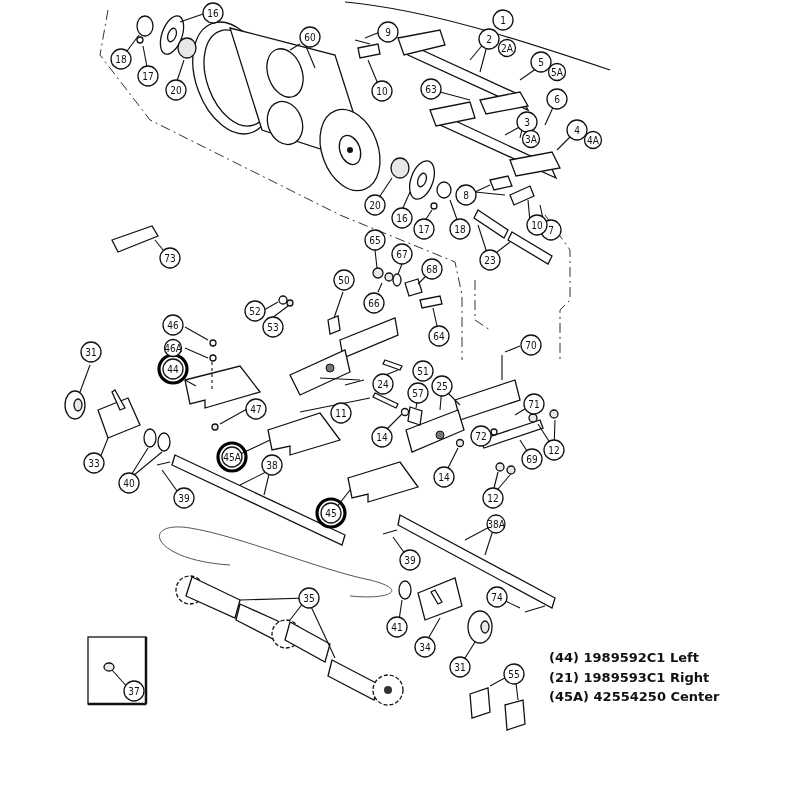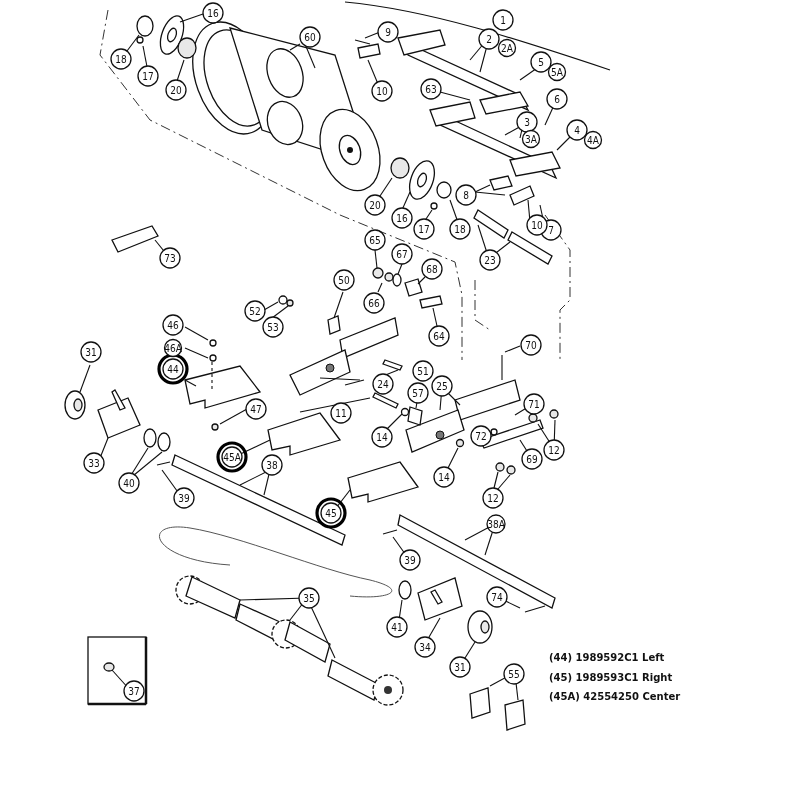--- a/index.html
+++ b/index.html
@@ -6,21 +6,21 @@
   body { width: 807px; height: 793px; position: relative; overflow: hidden; font-family: "DejaVu Sans", sans-serif; }
   #diagram { position: absolute; left: 0; top: 0; width: 807px; height: 793px; }
   .part { fill: #ffffff; stroke: #111; stroke-width: 1.3; }
   .part-g { fill: #e8e8e8; stroke: #111; stroke-width: 1.3; }
   .leader { stroke: #111; stroke-width: 1.1; fill: none; }
   .dash { stroke: #333; stroke-width: 1; fill: none; stroke-dasharray: 10 4 2 4; }
   .chain-outline { stroke: #555; stroke-width: 1; fill: none; }
   .callout circle { fill: #fff; stroke: #111; stroke-width: 1.3; }
   .callout text { font-family: "DejaVu Sans Condensed", "DejaVu Sans", sans-serif; font-size: 10px; fill: #111; text-anchor: middle; dominant-baseline: central; }
   .callout .hl { fill: none; stroke: #000; stroke-width: 3.2; }
-  #legend { position: absolute; left: 549px; top: 648px; font-family: "DejaVu Sans", sans-serif; font-weight: bold; font-size: 10px; line-height: 19.5px; color: #111; }
+  #legend { position: absolute; left: 549px; top: 648px; font-family: "DejaVu Sans", sans-serif; font-weight: bold; font-size: 13px; line-height: 19.5px; color: #111; }
   #legend div { white-space: nowrap; }
 </style>
 </head>
 <body>
 
 <svg id="diagram" viewBox="0 0 807 793" xmlns="http://www.w3.org/2000/svg">
 
   <g>
     <path class="dash" d="M108 10 L100 55 L150 120 L340 215 L455 262 L462 295 L462 360"></path>
     <path class="dash" d="M545 215 L570 250 L570 300 L560 310 L560 360"></path>
@@ -539,15 +539,15 @@
       </g>
     <g class="callout" transform="translate(497,597)">
         <circle r="10"></circle>
         <text>74</text>
       </g>
   </g>
 </svg>
 
 <div id="legend">
   <div>(44) 1989592C1 Left</div>
-  <div>(45) 1989593C1 Right</div>
+  <div>(21) 1989593C1 Right</div>
   <div>(45A) 42554250 Center</div>
 </div>
 
 </body></html>

